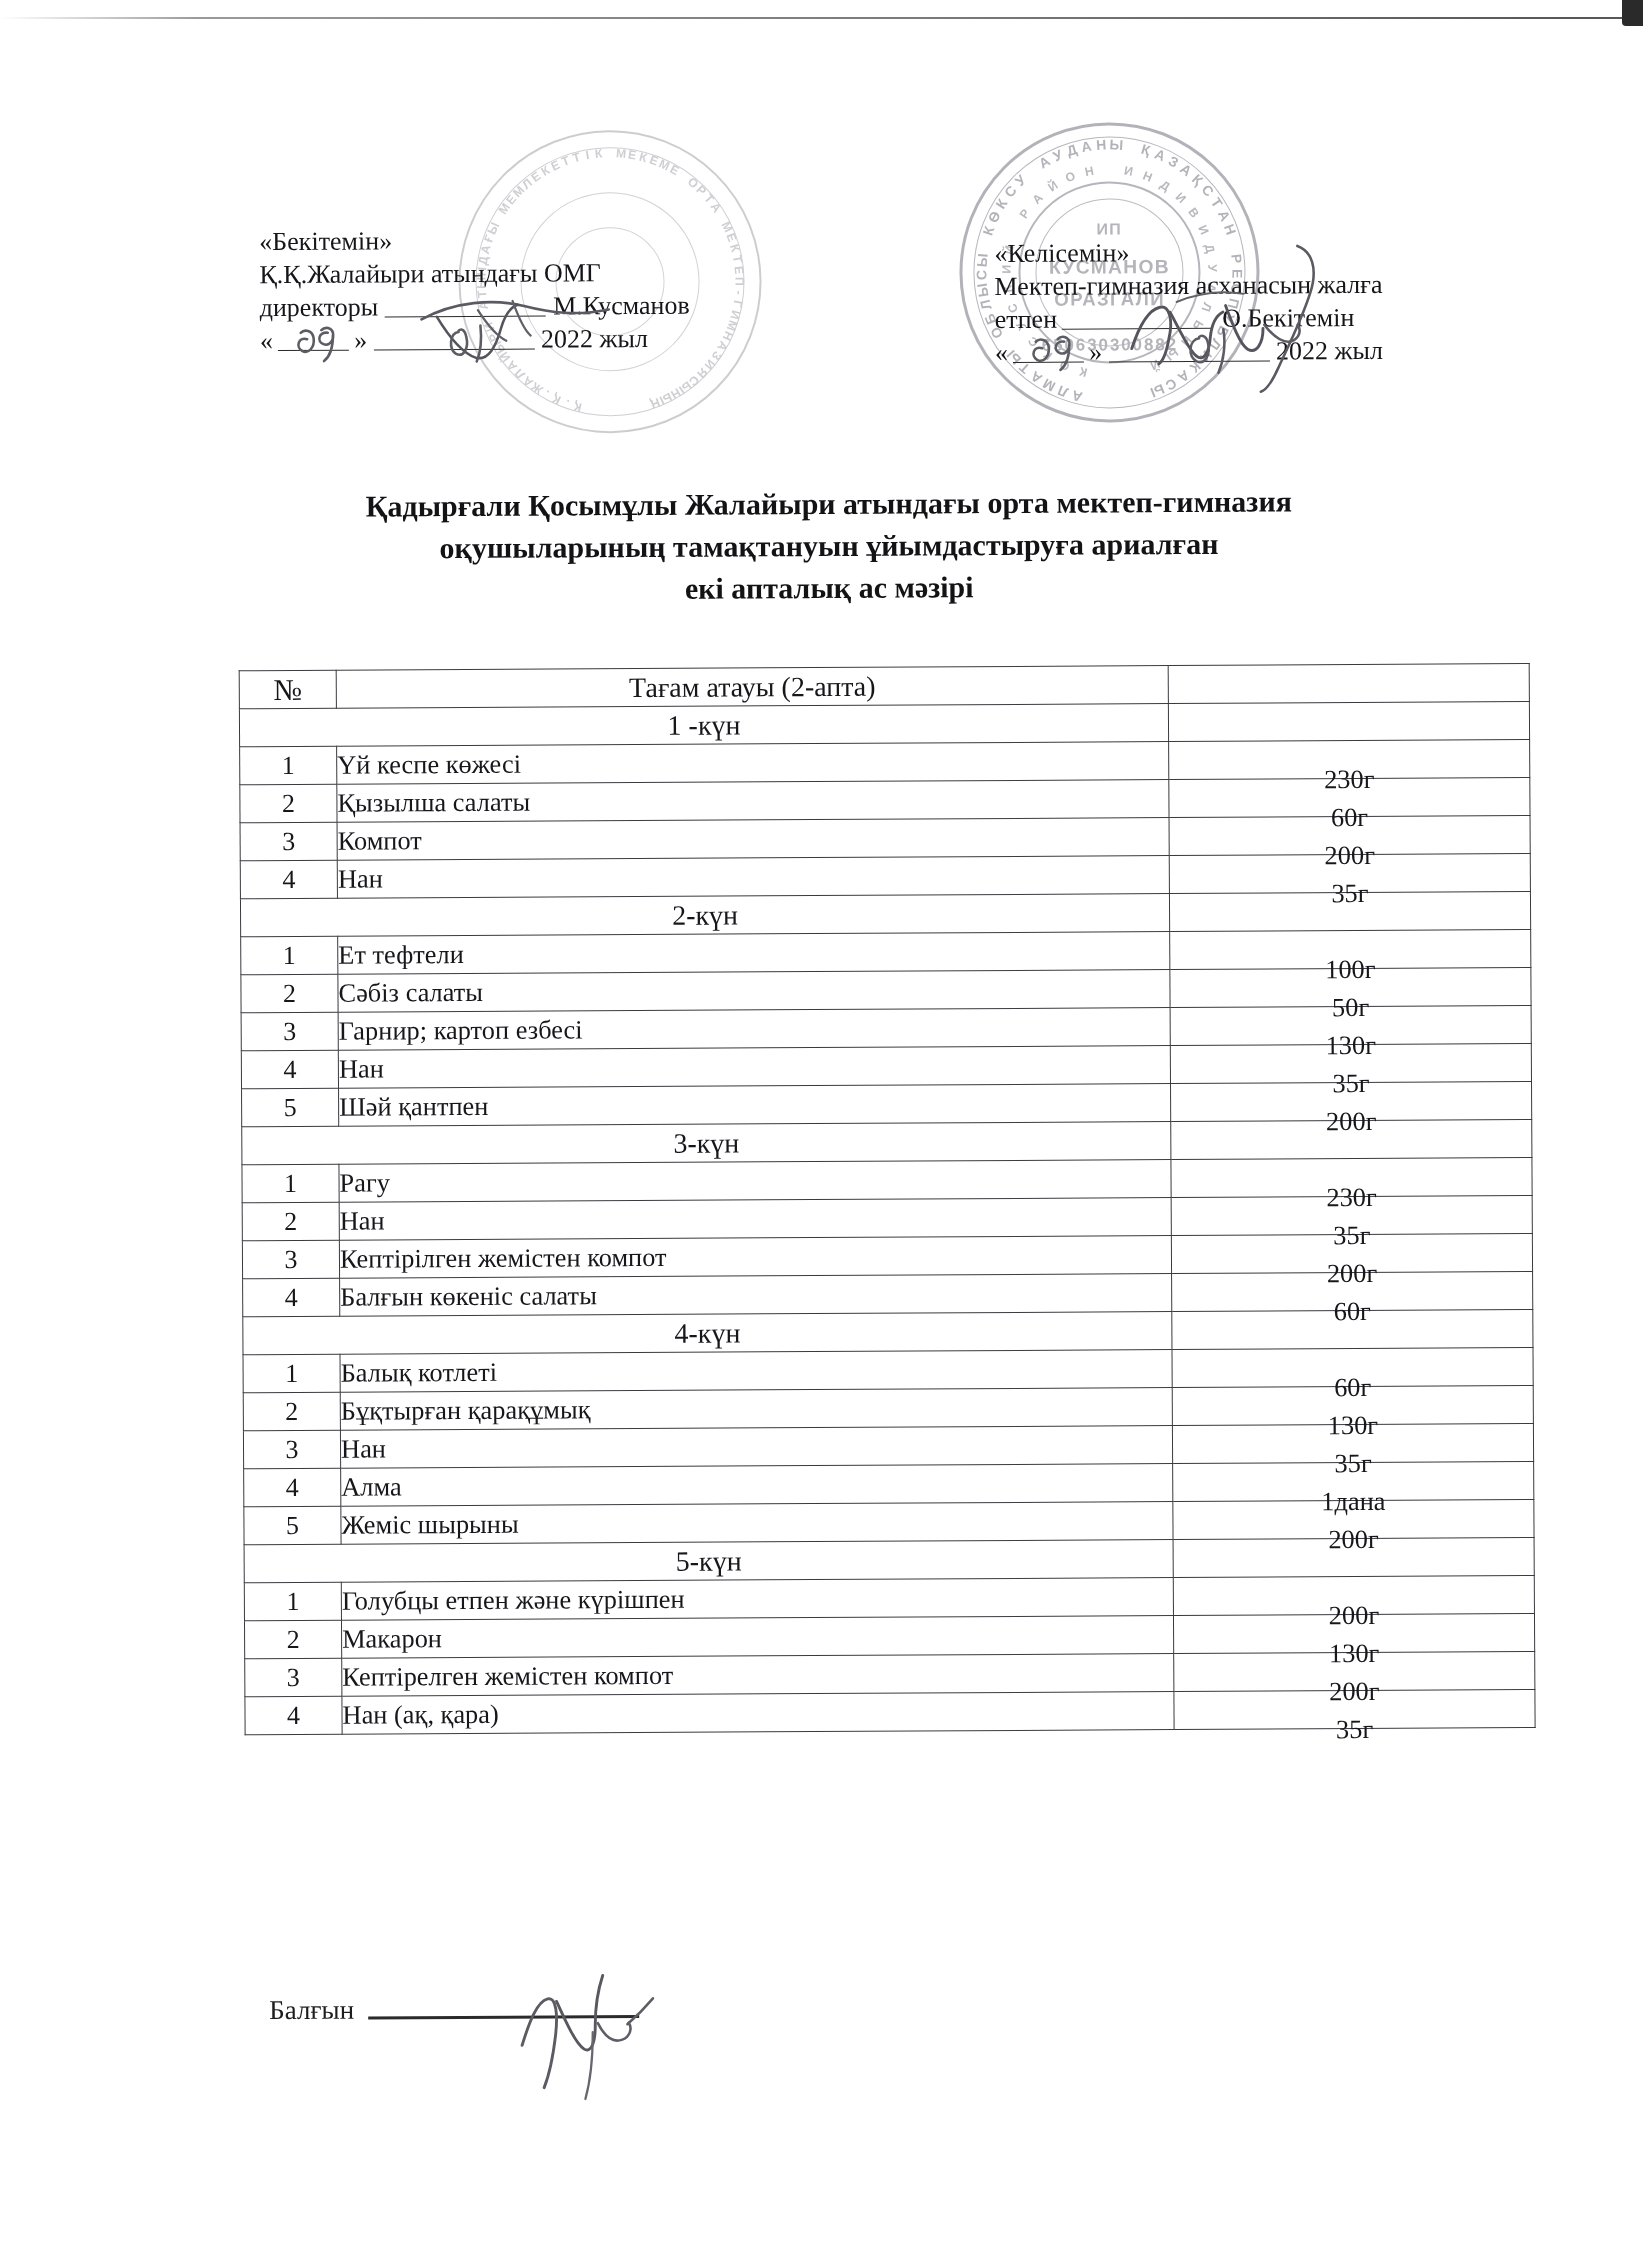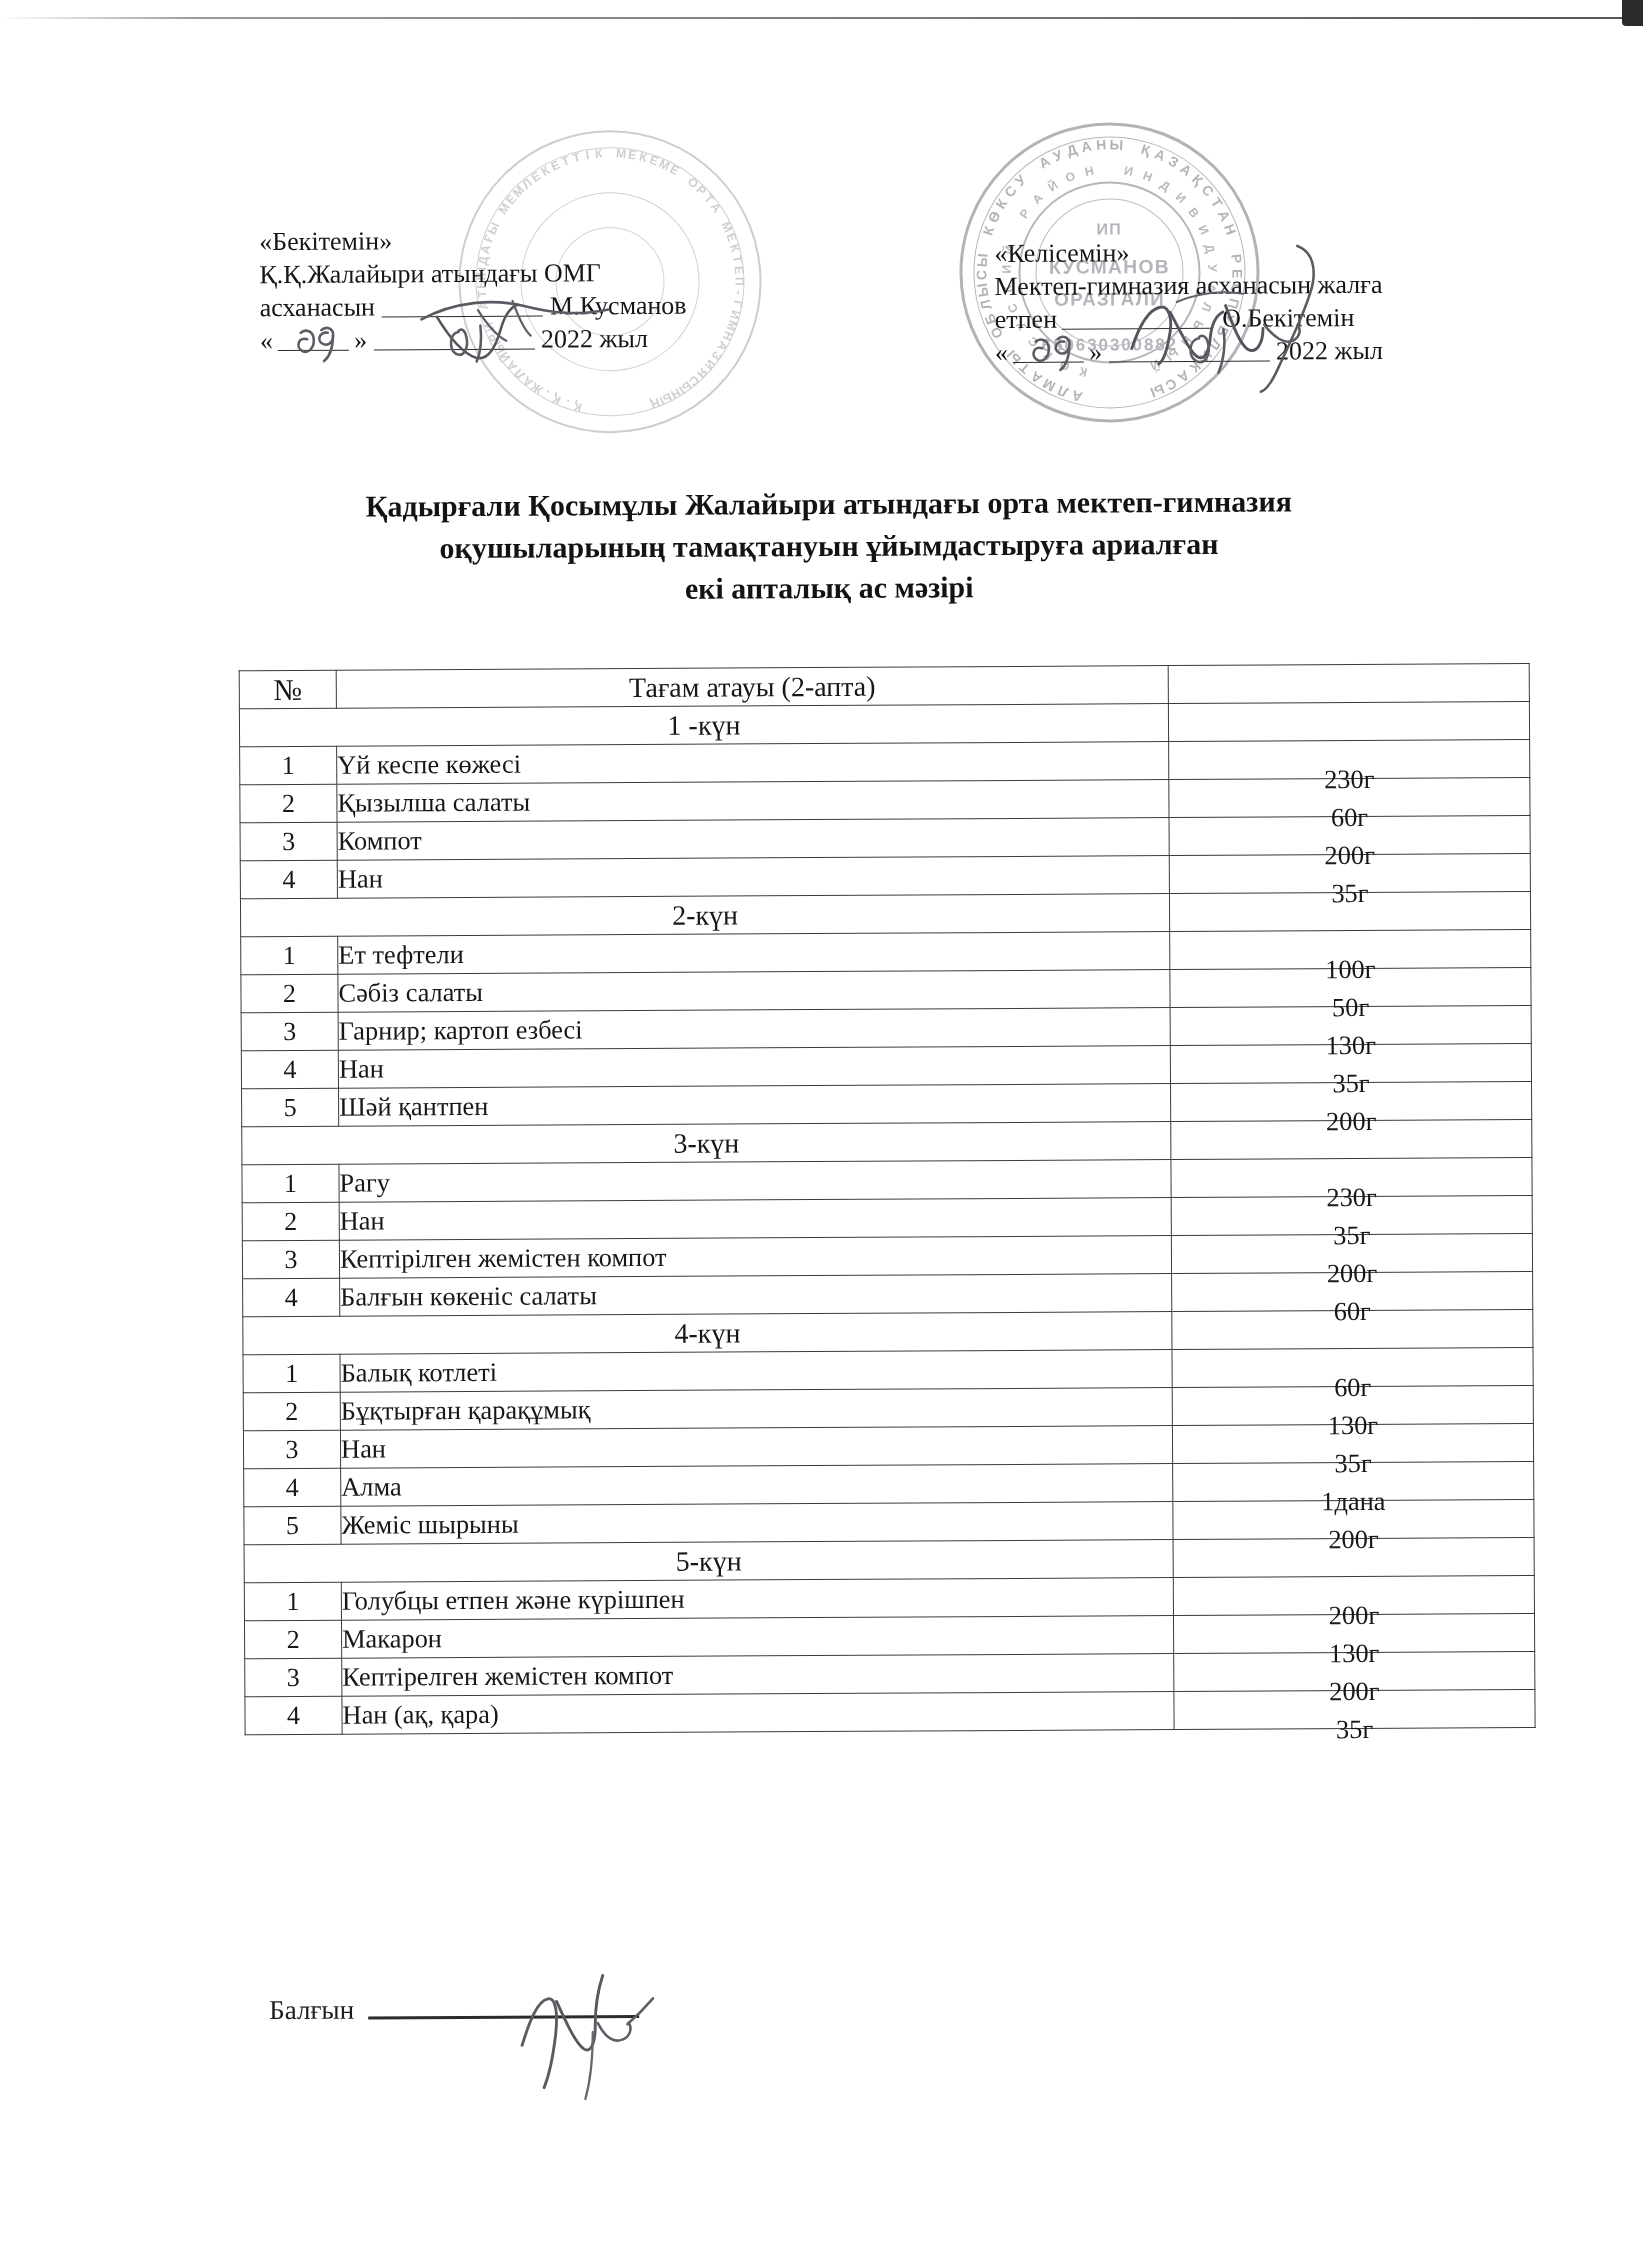--- a/index.html
+++ b/index.html
@@ -375,21 +375,21 @@
     <div class="inner-txt it1">ИП</div>
     <div class="inner-txt it2">КУСМАНОВ</div>
     <div class="inner-txt it3">ОРАЗГАЛИ</div>
     <div class="inner-txt it4">650630300882</div>
   </div>
 
   <div class="sig-block" id="header-left">
     <div>«Бекітемін»</div>
     <div>Қ.Қ.Жалайыри атындағы ОМГ</div>
     <div class="sig-line-row">
-      <span>асханасын</span>
+      <span>директоры</span>
       <span class="rule rule-a"></span>
       <span>М.Кусманов</span>
     </div>
     <div class="sig-line-row">
       <span>«</span>
       <span class="rule rule-b"></span>
       <span>»</span>
       <span class="rule rule-c"></span>
       <span>2022 жыл</span>
     </div>

